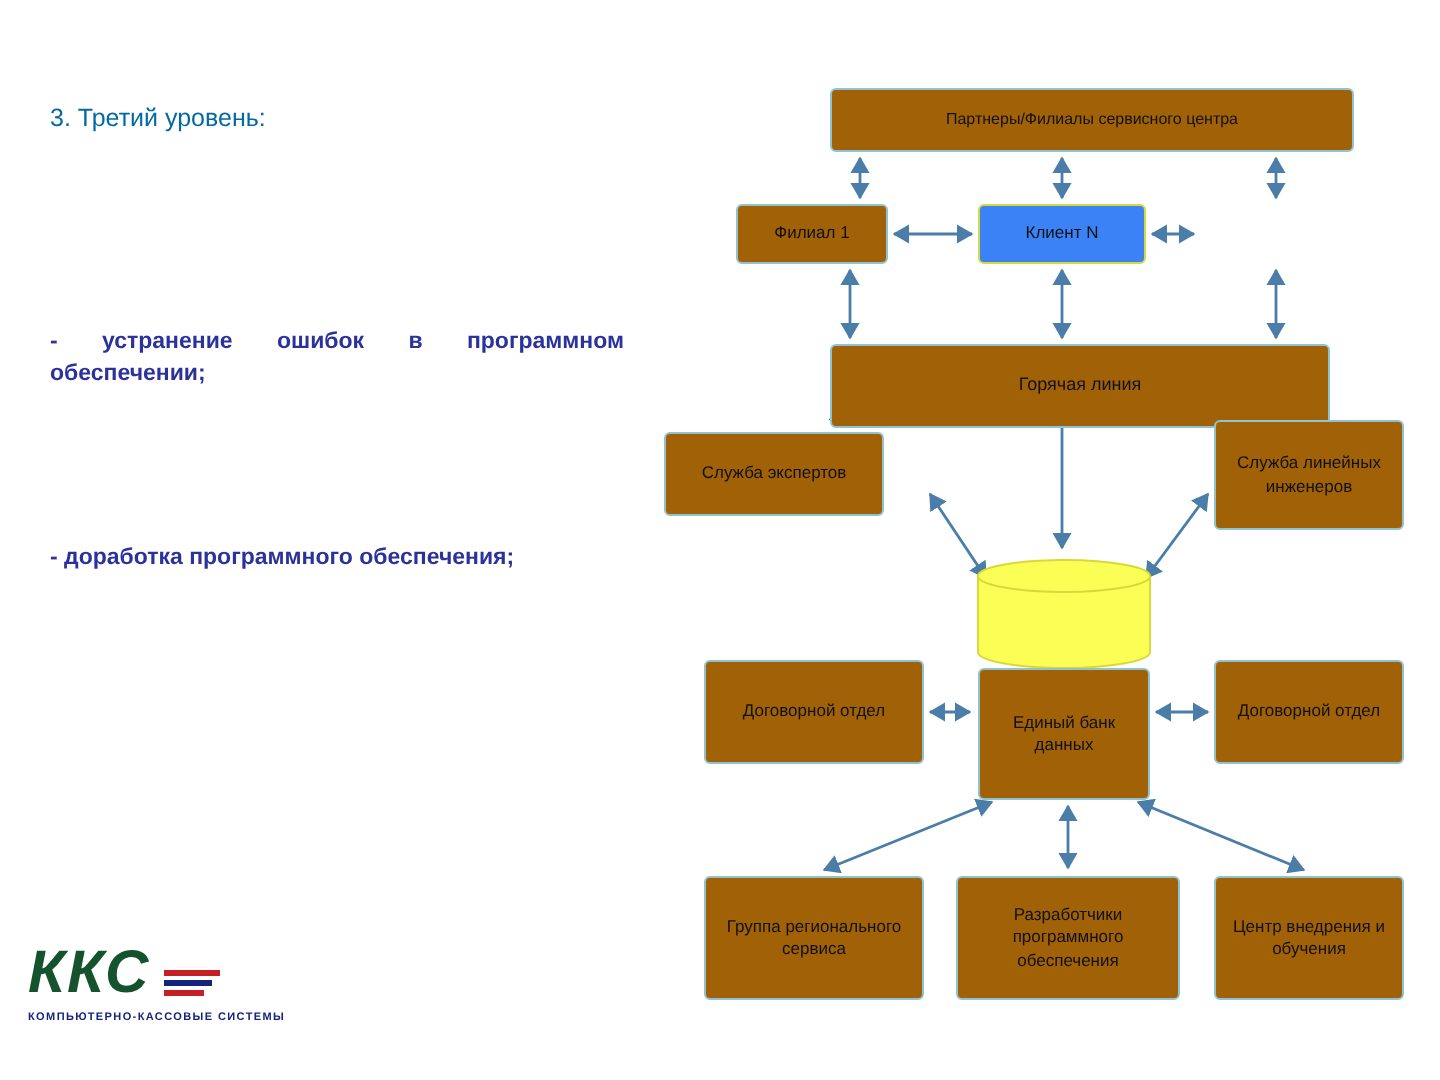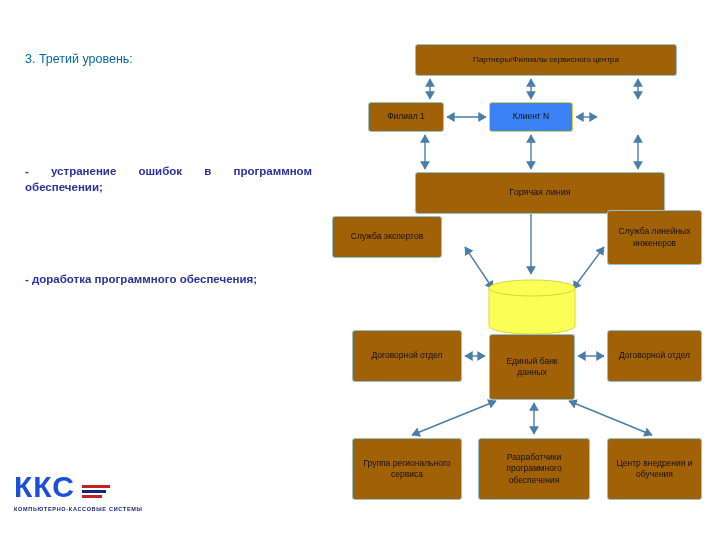--- a/index.html
+++ b/index.html
@@ -18,22 +18,22 @@
   }
   .b1{ top:107px; }
   .b2{ top:163px; text-align:justify; }
   .b3{ top:231px;margin-top:40px; }
   .b4{ top:283px; text-align:justify; }
 
   
   .logo { position:absolute; left:14px; top:472px; }
   .logo-row { display:flex; align-items:flex-end; }
   .logo-acronym {
-    font-size:30px; font-weight:bold; 
-    color:#1d4ed8; line-height:1; letter-spacing:1px;
+    font-size:30px; font-weight:bold; font-style:italic;
+    color:#14532d; line-height:1; letter-spacing:1px;
   }
   .logo-bars { display:flex; flex-direction:column; gap:2px; margin-left:7px; margin-bottom:4px; }
   .logo-bars span { height:3px; display:block; }
   .bar-red  { background:#c42127; width:28px; }
   .bar-blue { background:#14247a; width:24px; }
   .bar-red2 { background:#c42127; width:20px; }
   .logo-caption {
     margin-top:4px; font-size:5.5px; font-weight:bold;
     letter-spacing:0.7px; color:#14247a; white-space:nowrap;
   }

